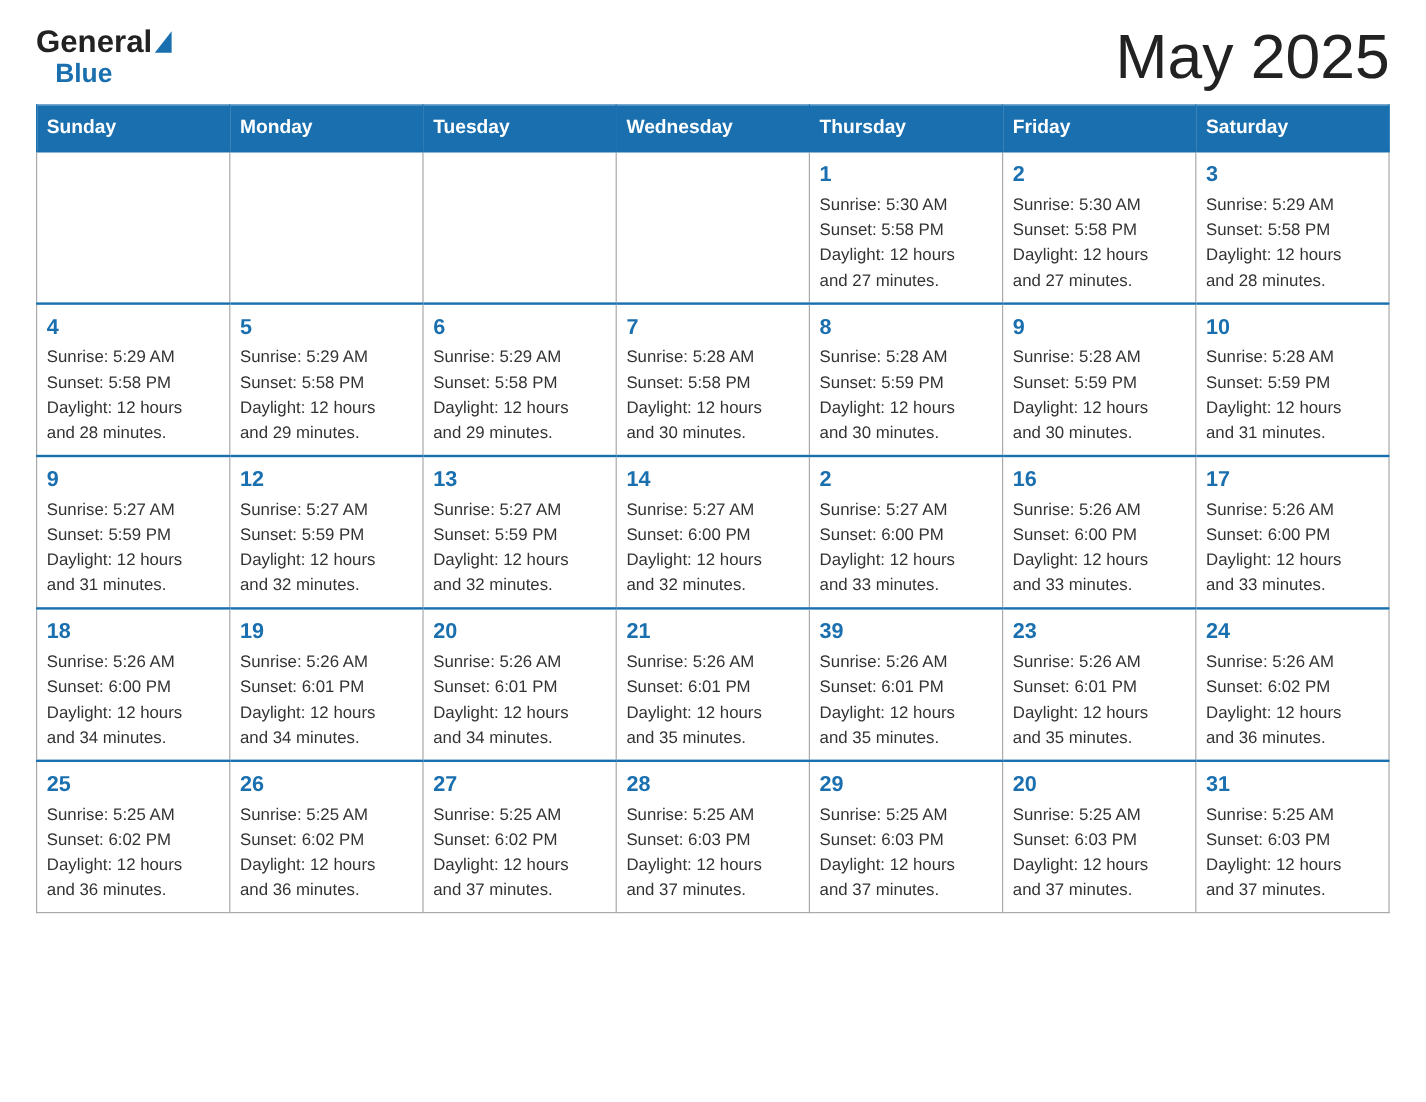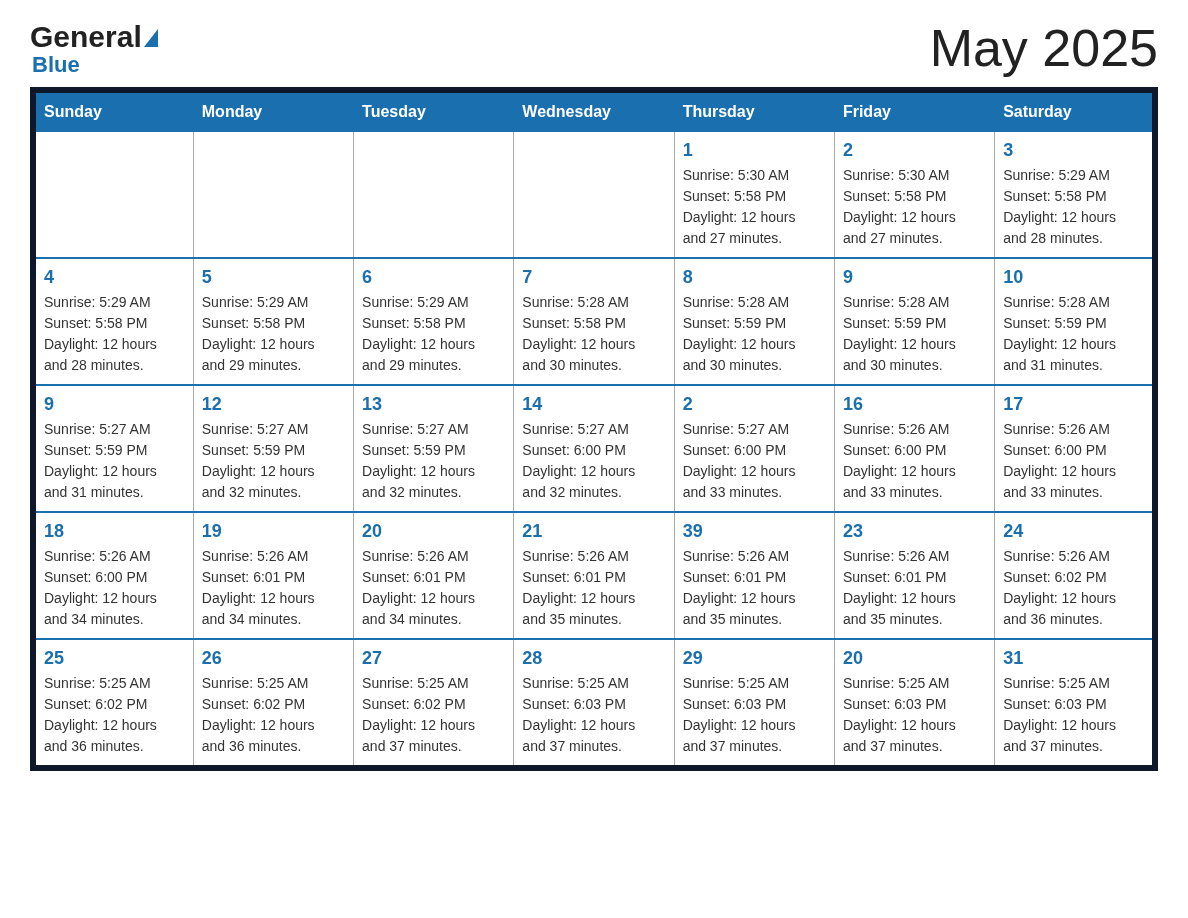--- a/index.html
+++ b/index.html
@@ -16,21 +16,21 @@
       justify-content: space-between;
       align-items: flex-start;
       margin-bottom: 10px;
     }
     .logo {
       display: flex;
       align-items: center;
       gap: 4px;
     }
     .logo-text-general {
-      font-size: 30px;
+      font-size: 26px;
       font-weight: bold;
       color: #222;
     }
     .logo-text-blue {
       font-size: 22px;
       font-weight: bold;
       color: #1a6faf;
     }
     .logo-triangle {
       width: 0;
@@ -51,21 +51,21 @@
       line-height: 1.1;
     }
     .location-title {
       font-size: 20px;
       color: #444;
       margin-top: 4px;
     }
     .calendar-table {
       width: 100%;
       border-collapse: collapse;
-      border: 6px solid #0f172a;
+      border: 1px solid #0f172a;
     }
     .calendar-table th {
       background-color: #1a6faf;
       color: #fff;
       font-size: 16px;
       font-weight: bold;
       padding: 10px 8px;
       text-align: left;
       border: 1px solid #1a6faf;
     }
@@ -99,21 +99,21 @@
 </head>
 <body>
 
 <div class="header">
   <div class="logo">
     <div style="display:flex;flex-direction:column;align-items:flex-start;line-height:1.1;">
       <div style="display:flex;align-items:center;">
         <span class="logo-text-general">General</span>
         <span class="logo-triangle"></span>
       </div>
-      <span class="logo-text-blue" style="margin-left:2px;">Blue</span>
+      <span class="logo-text-blue" style="margin-left:16px;">Blue</span>
     </div>
   </div>
   <div class="title-block">
     <div class="month-title">May 2025</div>
   </div>
 </div>
 
 <table class="calendar-table">
   <thead>
     <tr>

